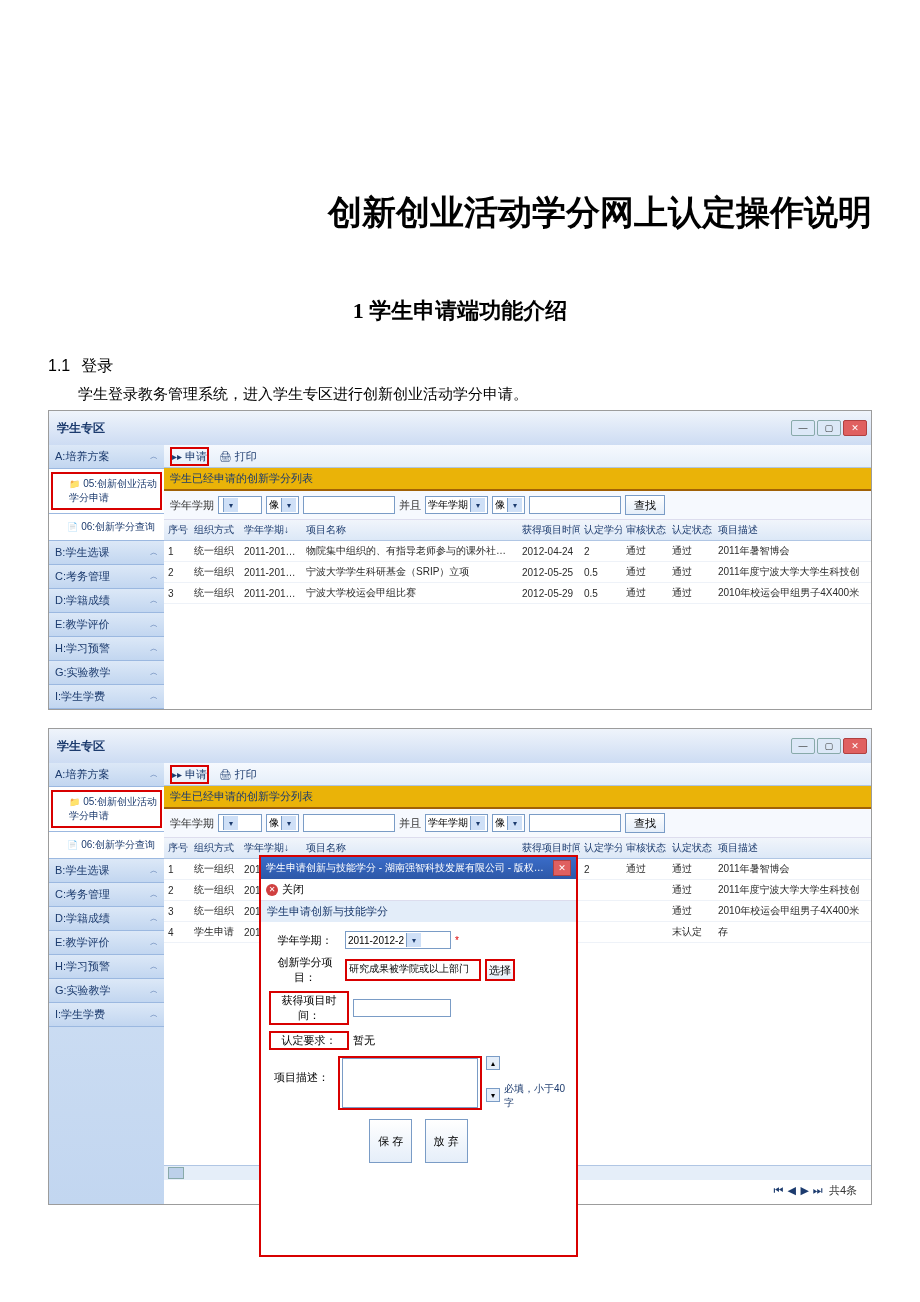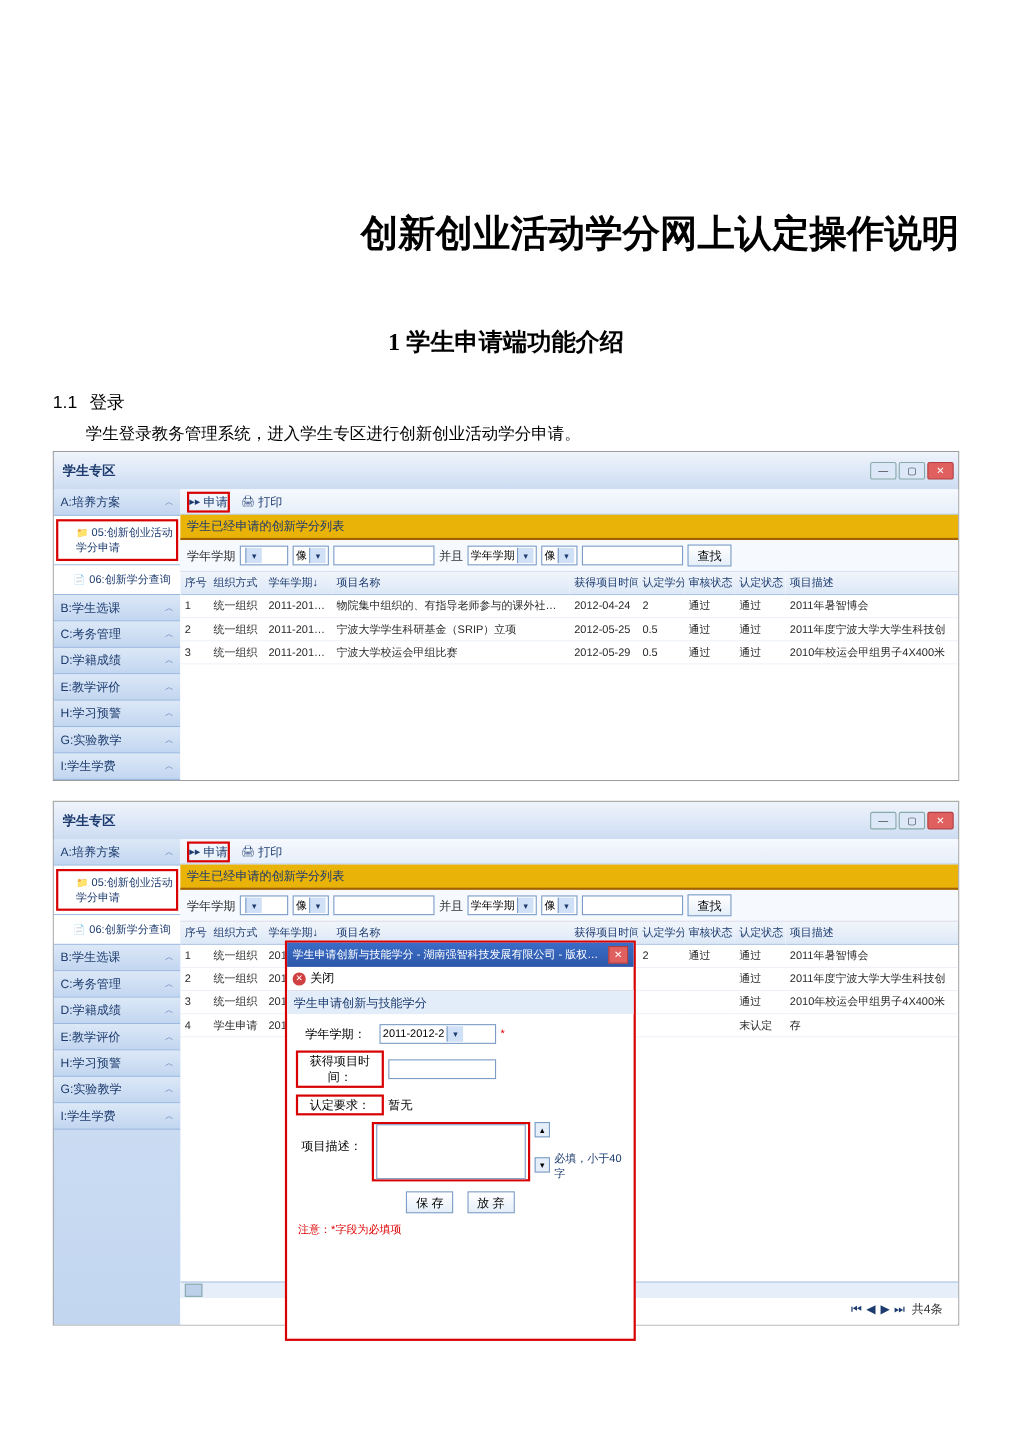--- a/index.html
+++ b/index.html
@@ -60,21 +60,21 @@
   .modal .form { padding:6px 0 6px 0; }
   .frow { display:flex; align-items:center; padding:3px 8px; gap:4px; }
   .flabel { width:72px; text-align:center; font-size:11px; }
   .modal textarea { width:130px; height:44px; border:1px solid #7a9cc6; resize:none; font-size:10px; }
   .req { border:2px solid #d80000; padding:0 2px; }
   .note-red { color:#d00; font-size:10px; }
   .note-blue { color:#1c3b6e; font-size:10px; }
   .up-dn { width:14px; display:inline-flex; flex-direction:column; gap:18px; }
   .up-dn span { width:12px; height:12px; border:1px solid #7a9cc6; background:#e5eef9; display:inline-flex; align-items:center; justify-content:center; font-size:8px; cursor:pointer; }
   .m-btns { text-align:center; padding:6px 0; }
-  .m-btn { height:18px; border:1px solid #7a9cc6; background:linear-gradient(#fff,#e5eef9); padding:0 8px; display:inline-flex; align-items:center; font-size:11px; cursor:pointer; }
+  .m-btn { height:18px; border:1px solid #7a9cc6; background:linear-gradient(#fff,#e5eef9); padding:12px 8px; display:inline-flex; align-items:center; font-size:11px; cursor:pointer; }
 
   .scroll-x { height:14px; background:#e5eef9; border-top:1px solid #b0c6e4; display:flex; align-items:center; }
   .scroll-x .thumb { width:14px; height:10px; background:#bcd0ea; border:1px solid #8aa; margin-left:4px; }
   .pager { text-align:right; padding:3px 14px 6px 0; font-size:11px; color:#333; background:#fff; }
   .pager .pg-btn { display:inline-block; width:10px; text-align:center; color:#1c3b6e; cursor:pointer; }
 </style>
 </head>
 <body>
 
 <div class="page">
@@ -409,20 +409,25 @@
             <div class="form">
               <div class="frow">
                 <span class="flabel">学年学期：</span>
                 <span class="sel" style="width:100px;">
                     <span>2011-2012-2</span>
                     <span class="arrow">▾</span>
                   </span>
                 <span class="note-red">*</span>
               </div>
               <div class="frow">
+                <span class="flabel">创新学分项目：</span>
+                <span class="txt req" style="width:128px; font-size:10px; padding:1px 2px;">研究成果被学院或以上部门</span>
+                <span class="btn req">选择</span>
+              </div>
+              <div class="frow">
                 <span class="flabel req">获得项目时间：</span>
                 <span class="txt" style="width:96px;"></span>
               </div>
               <div class="frow">
                 <span class="flabel req">认定要求：</span>
                 <span>暂无</span>
               </div>
               <div class="frow" style="align-items:flex-start;">
                 <span class="flabel" style="padding-top:14px;">项目描述：</span>
                 <span class="req" style="display:inline-flex;">
@@ -432,21 +437,20 @@
                   <span>▴</span>
                   <span>▾</span>
                 </span>
                 <span class="note-blue" style="align-self:flex-end;">必填，小于40字</span>
               </div>
               <div class="m-btns">
                 <span class="m-btn req">保 存</span>
                 &nbsp;&nbsp;
                 <span class="m-btn">放 弃</span>
               </div>
-              <div style="padding:2px 10px 6px 10px;"><span class="note-red">注意：*字段为必填项</span></div>
               <div style="height:80px;"></div>
             </div>
           </div>
         </div>
         <div class="scroll-x">
             <span class="thumb"></span>
           </div>
         <div class="pager">
           <span class="pg-btn">⏮</span>
           <span class="pg-btn">◀</span>

